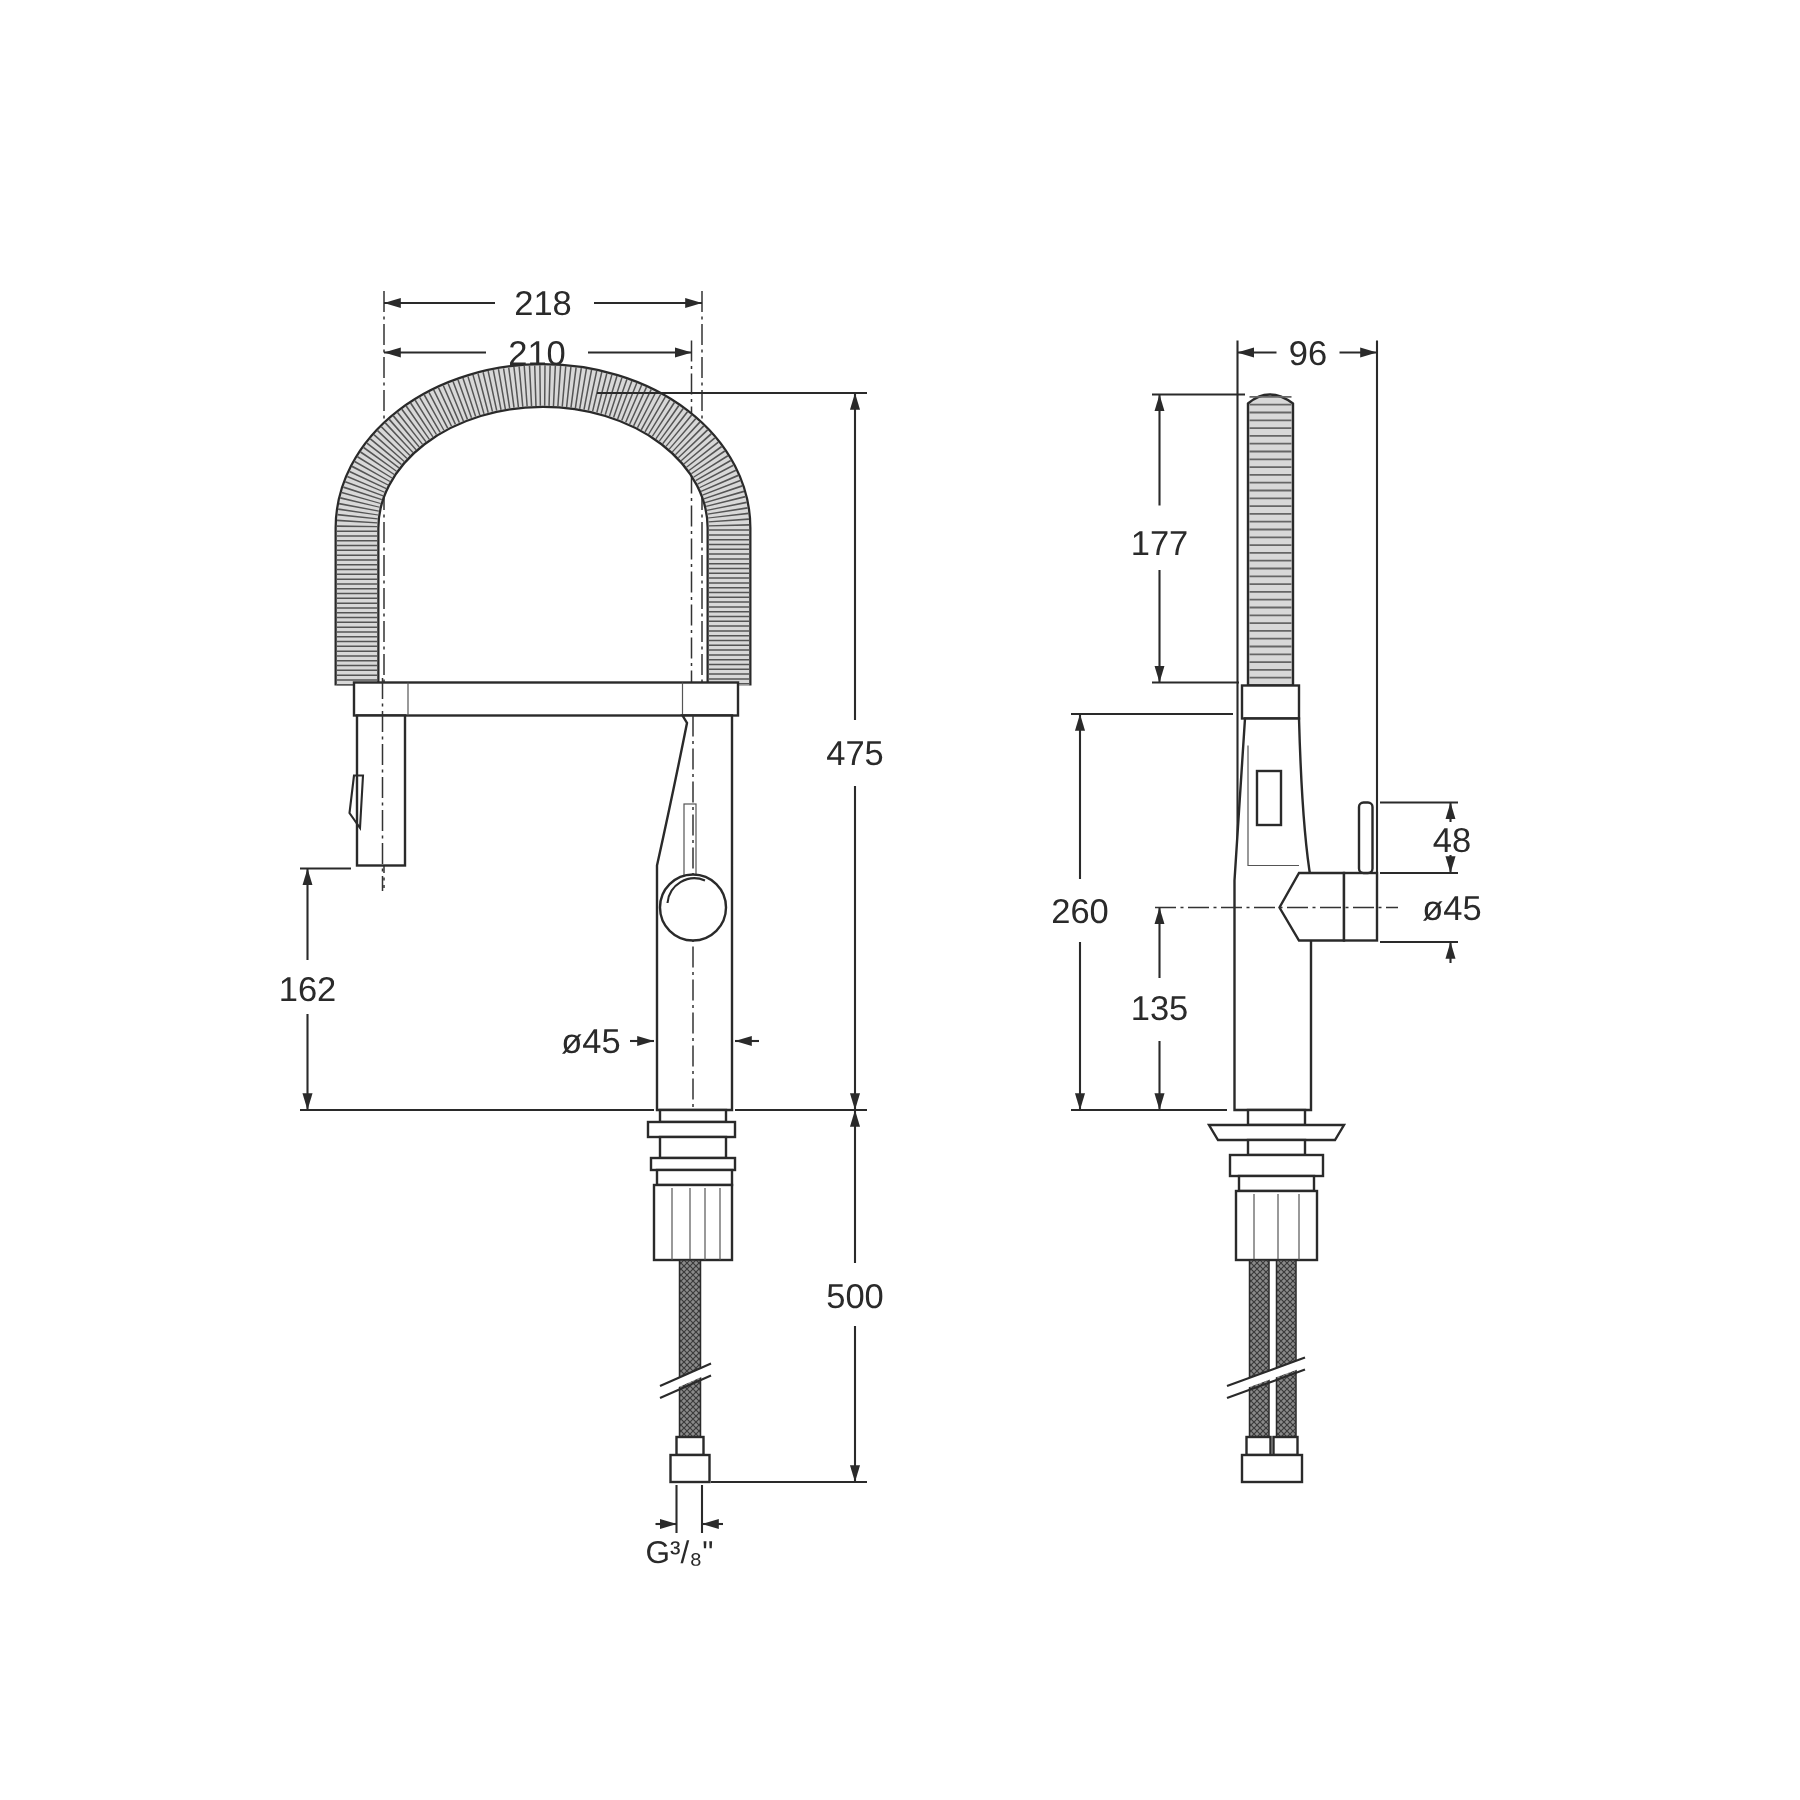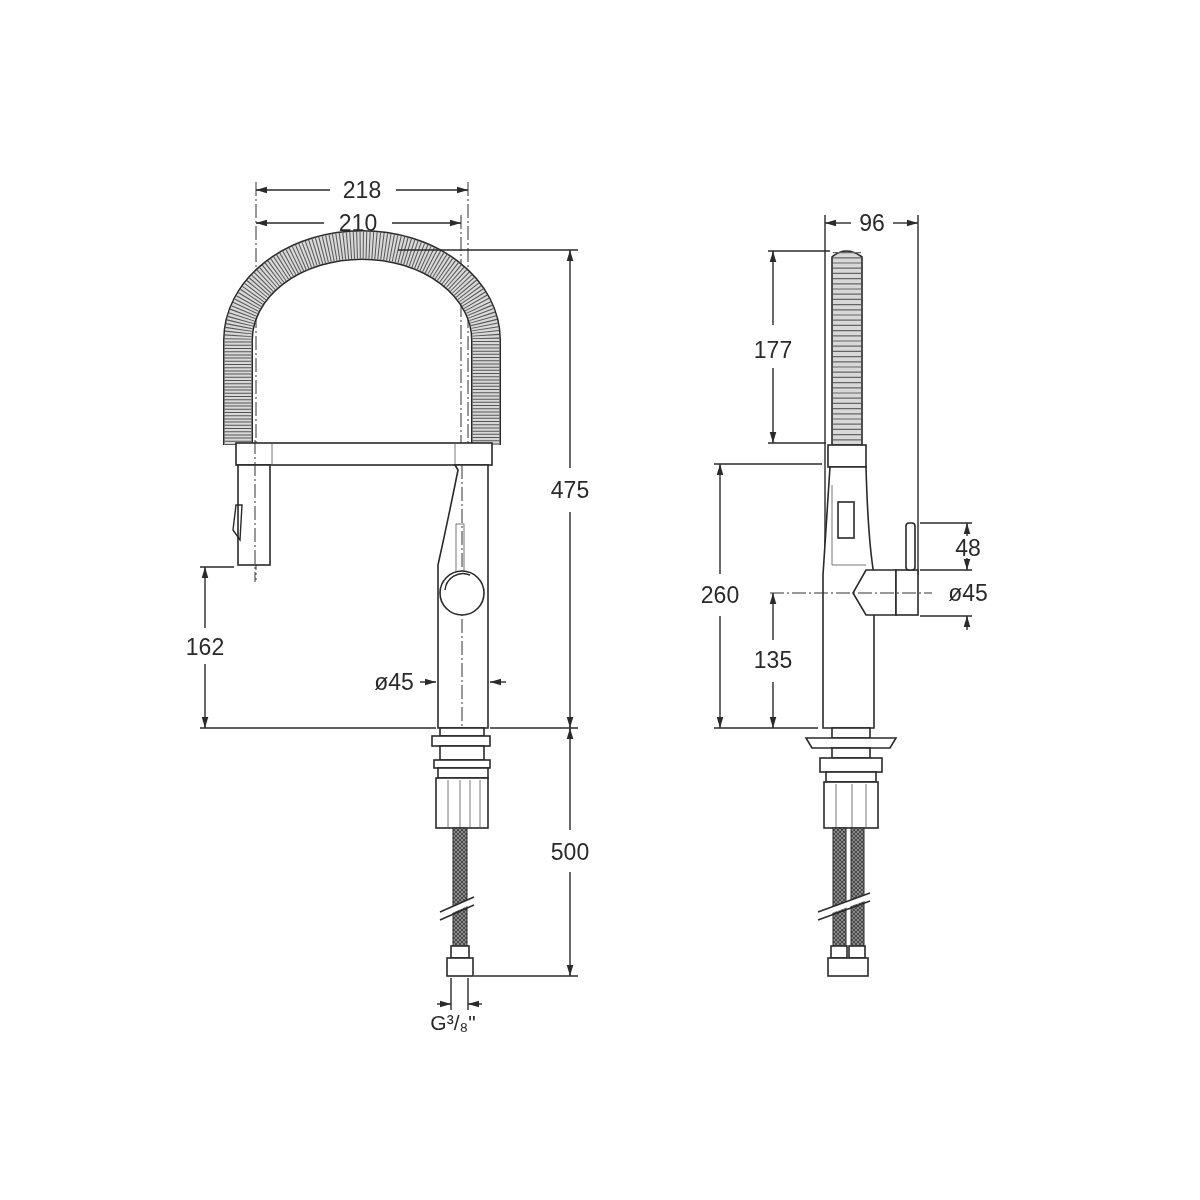--- a/index.html
+++ b/index.html
@@ -1,17 +1,17 @@
 <!DOCTYPE html>
 <html><head>
 <meta charset="utf-8">
 <style>
   html,body{margin:0;padding:0;background:#ffffff;}
   body{width:1200px;height:1200px;overflow:hidden;font-family:"Liberation Sans",sans-serif;}
-  #canvas{position:absolute;left:0;top:0;width:1200px;height:904px;}
+  #canvas{position:absolute;left:0;top:12px;width:1200px;height:904px;}
   svg text{font-family:"Liberation Sans",sans-serif;font-size:23px;fill:#2a2a2a;}
   .ln{stroke:#2a2a2a;stroke-width:1.4;fill:none;}
   .thin{stroke:#555;stroke-width:0.8;fill:none;}
   .center{stroke:#333;stroke-width:1;fill:none;stroke-dasharray:14 3 2 3;}
   .fillw{fill:#fff;stroke:#2a2a2a;stroke-width:1.6;}
 </style>
 </head>
 <body>
 
 <div id="canvas">

